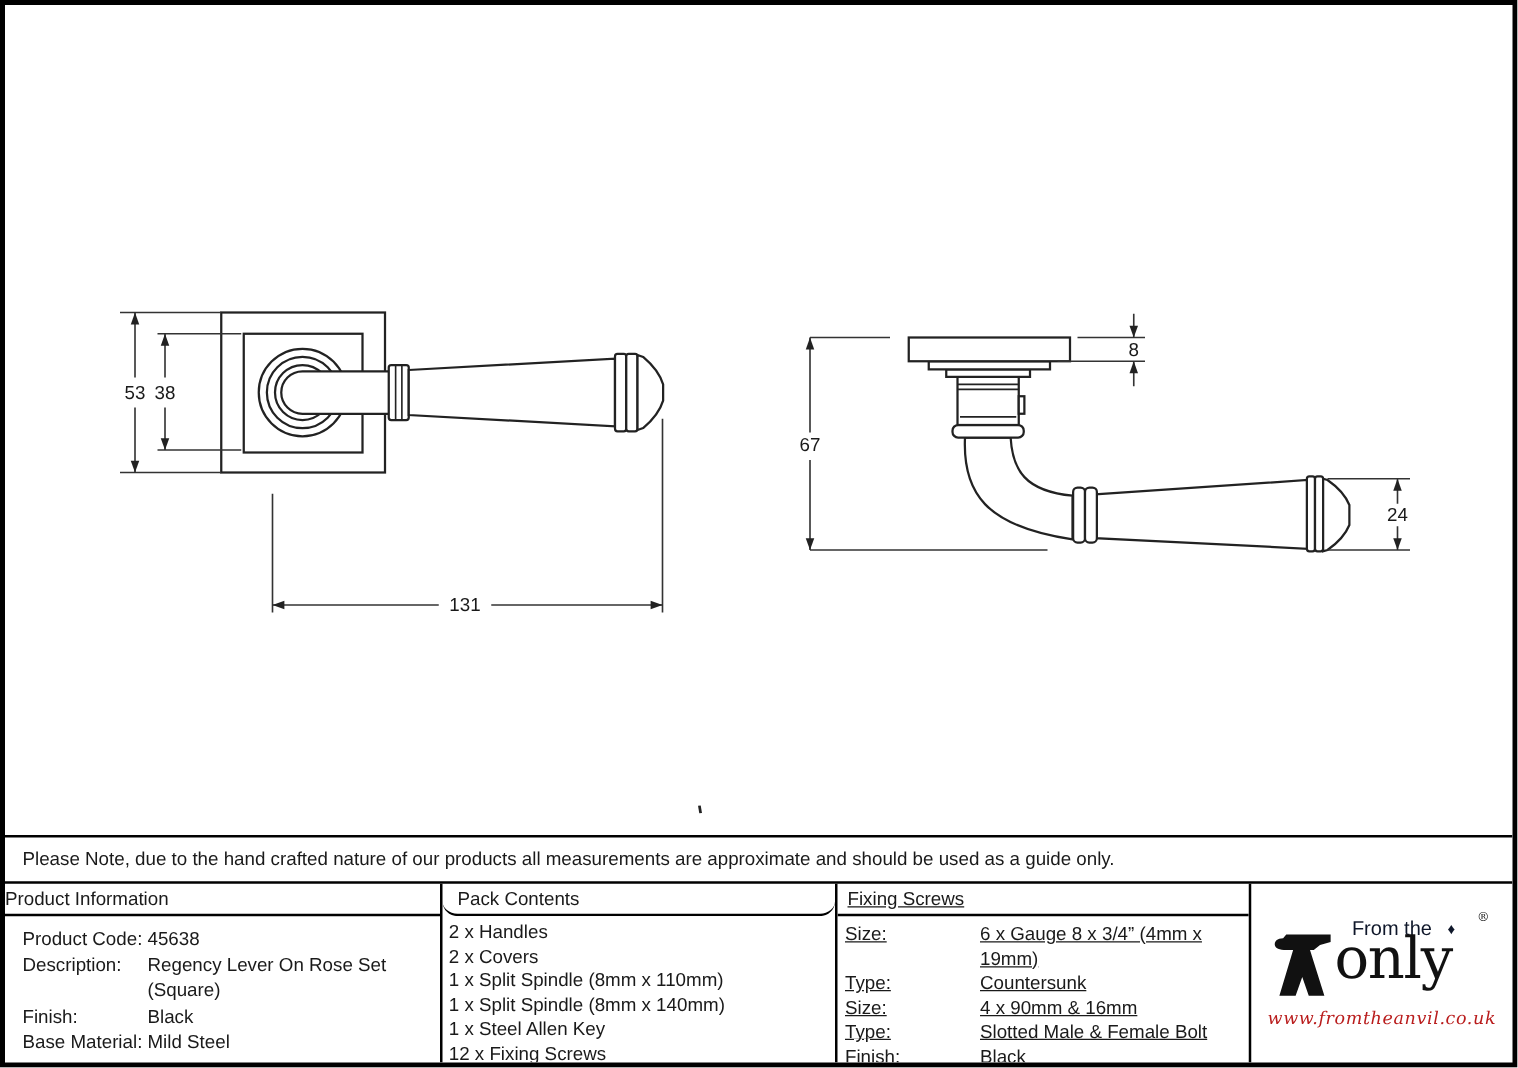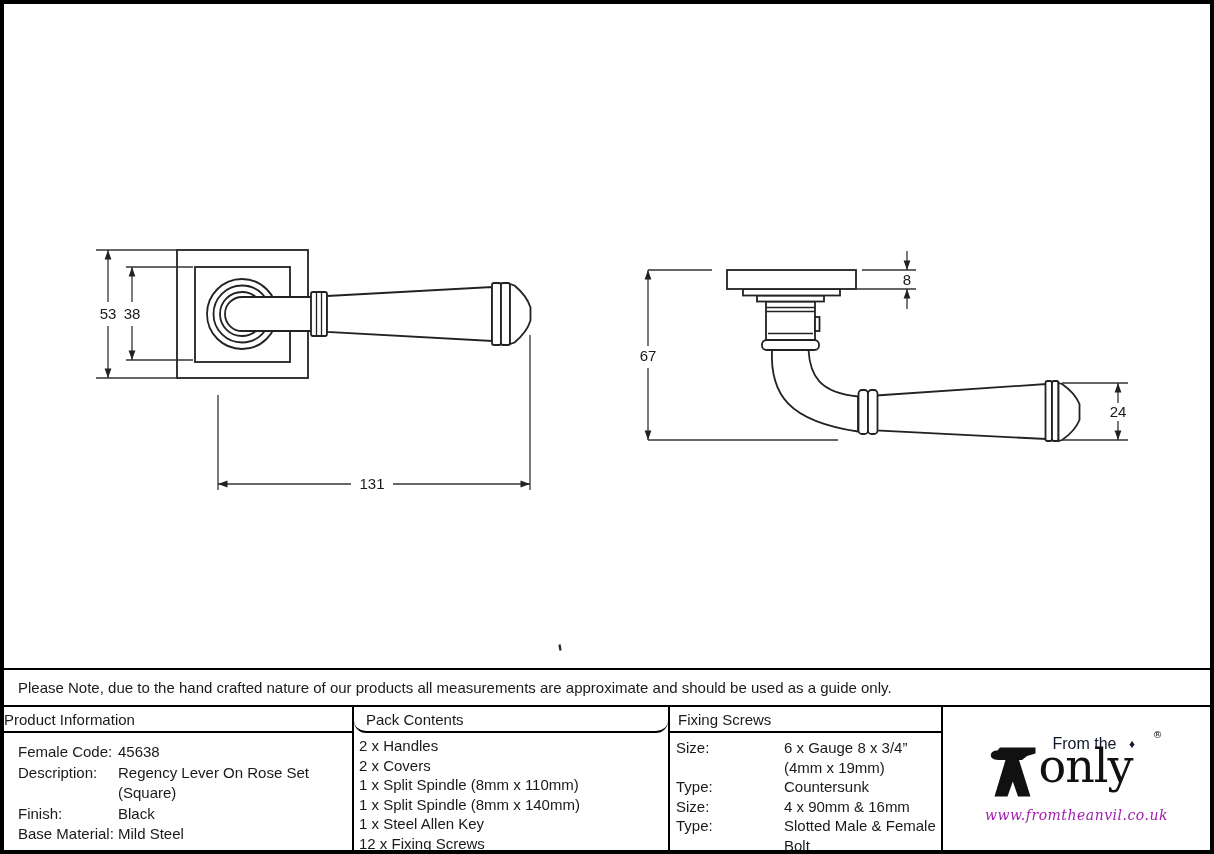--- a/index.html
+++ b/index.html
@@ -14,39 +14,39 @@
   .thin{fill:none;stroke:#222;stroke-width:1.3;}
   .dim{fill:none;stroke:#333;stroke-width:1.3;}
   .arr{fill:#222;stroke:none;}
   .dtx{font-size:15px;fill:#1a1a1a;text-anchor:middle;font-family:"Liberation Sans",sans-serif;}
   .bottom{position:absolute;left:0;right:0;top:664px;bottom:0;display:flex;flex-direction:column;}
   .note{flex:0 0 39px;box-sizing:border-box;border-top:2.5px solid #000;border-bottom:2.5px solid #000;
         display:flex;align-items:center;padding-left:14px;font-size:15px;}
   .cols{flex:1;display:flex;min-height:0;}
   .col{box-sizing:border-box;overflow:hidden;}
   .col + .col{border-left:2.5px solid #000;}
-  .col1{width:348px;} .col2{width:316px;} .col3{width:273px;}
+  .col1{width:348px;} .col2{width:316px;} .col3{width:331px;text-decoration:underline;}
   .col4{flex:1;display:flex;align-items:center;justify-content:center;}
   .hdr{height:26px;box-sizing:border-box;border-bottom:2.5px solid #000;display:flex;align-items:center;
        font-size:15px;}
   .col2 .hdr{padding-left:12px;border-radius:12px;}
   .col3 .hdr{padding-left:8px;}
   .pi-grid{display:grid;grid-template-columns:100px auto;padding:9px 6px 0 14px;font-size:15px;line-height:20.6px;}
   .fs-grid{display:grid;grid-template-columns:108px auto;padding:5px 4px 0 6px;font-size:15px;line-height:19.6px;}
   .pc-list{padding:3px 16px 0 5px;font-size:15px;line-height:19.6px;}
   .pc-list div{white-space:nowrap;}
   
   .logo{position:relative;width:176px;height:84px;}
   .anvil-mark{position:absolute;left:0;top:10px;width:52px;height:50px;}
   .fromthe{position:absolute;left:64px;top:-2px;font-family:Liberation Sans, sans-serif;font-size:16px;color:#0f172a;white-space:nowrap;}
   .fromthe .diamond{font-size:12px;margin-left:8px;vertical-align:1px;}
   .reg{position:absolute;right:2px;top:-8px;font-family:"DejaVu Serif",serif;font-size:10px;color:#111;}
   .brand{position:absolute;left:50px;top:6px;font-family:"DejaVu Serif",serif;font-size:46px;line-height:1;color:#111;letter-spacing:-1px;}
   .logo-url{position:absolute;left:-12px;right:-12px;bottom:-2px;text-align:center;
-            font-family:"DejaVu Serif",serif;font-style:italic;font-size:14px;letter-spacing:0.5px;color:#a21caf;white-space:nowrap;}
+            font-family:"DejaVu Serif",serif;font-style:italic;font-size:14px;letter-spacing:0.5px;color:#b91c1c;white-space:nowrap;}
 </style>
 </head>
 <body>
 
 <div class="page">
 
   <svg class="drawing" width="1206" height="660" viewBox="4 4 1206 660">
 
     <g>
       <rect class="ln" x="177" y="250" width="131" height="128"></rect>
@@ -138,21 +138,21 @@
 
     <div class="note">
       <span>Please Note, due to the hand crafted nature of our products all measurements are approximate and should be used as a guide only.</span>
     </div>
 
     <div class="cols">
 
       <div class="col col1">
         <div class="hdr">Product Information</div>
         <div class="pi-grid">
-          <div>Female Code:</div>
+          <div>Product Code:</div>
           <div>45638</div>
           <div>Description:</div>
           <div>Regency Lever On Rose Set (Square)</div>
           <div>Finish:</div>
           <div>Black</div>
           <div>Base Material:</div>
           <div>Mild Steel</div>
         </div>
       </div>
 

